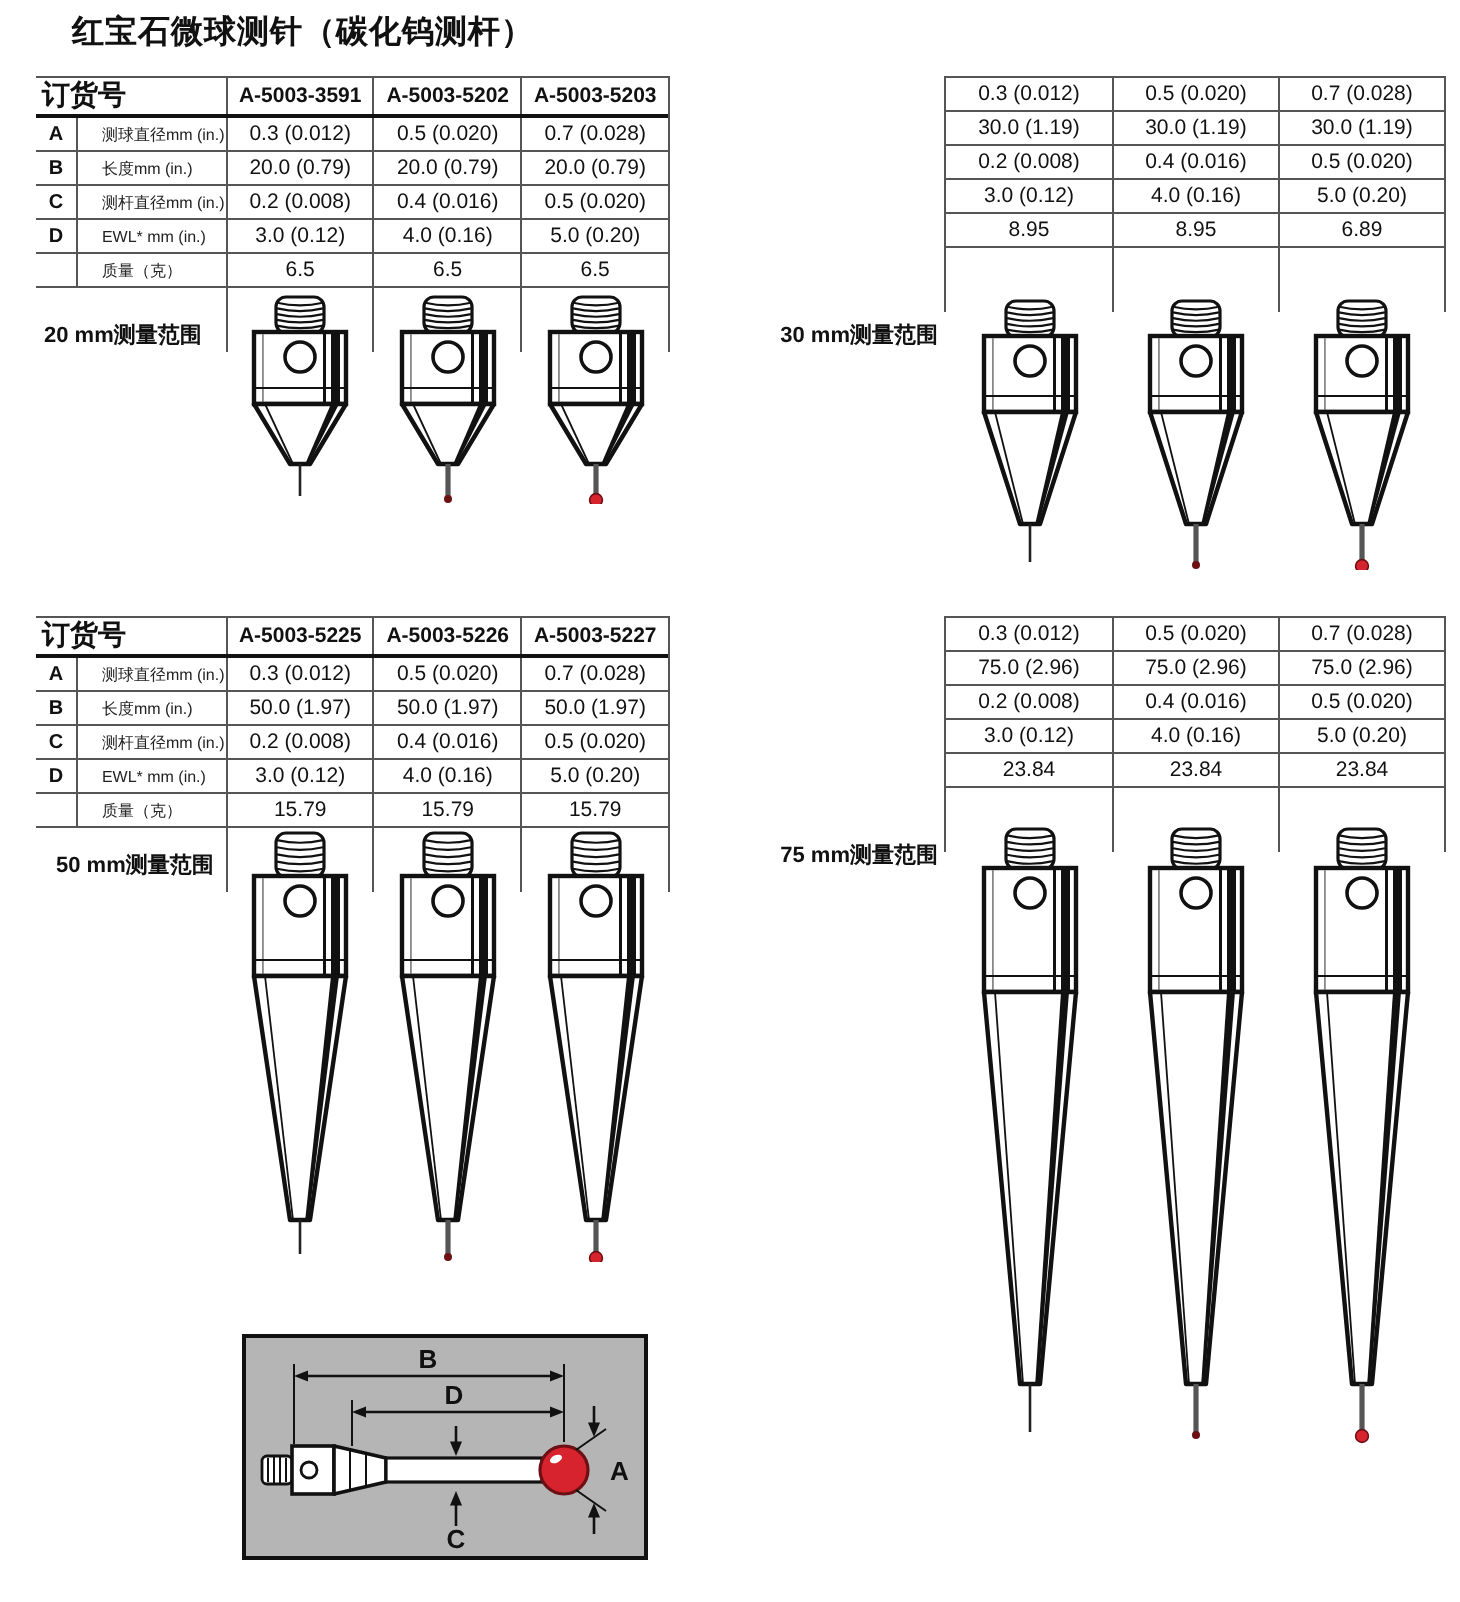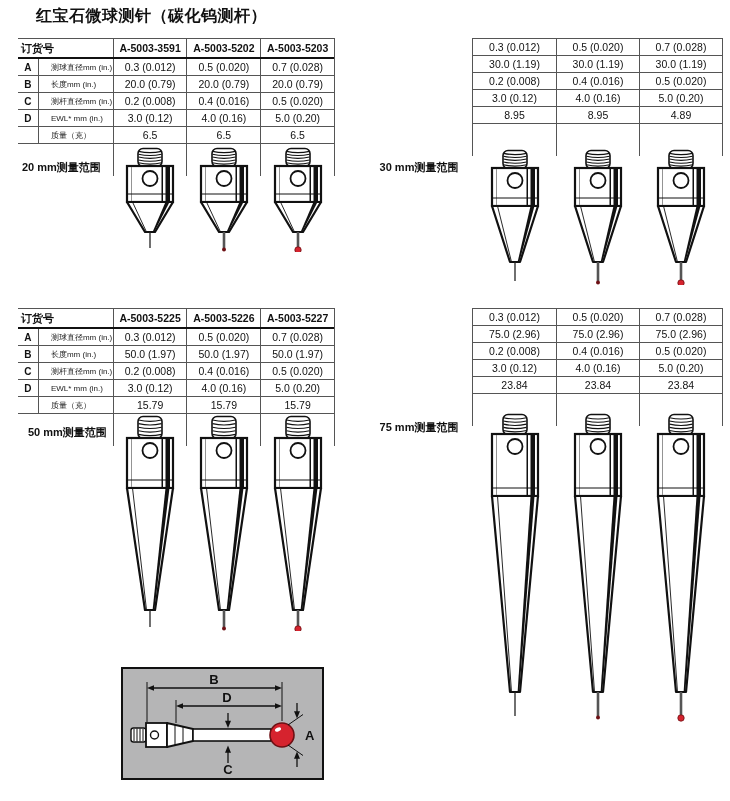--- a/index.html
+++ b/index.html
@@ -8,29 +8,29 @@
        font-family:"Liberation Sans","DejaVu Sans",sans-serif;overflow:hidden}
   .title{position:absolute;left:36px;top:6px;font-size:16px;font-weight:bold;letter-spacing:.5px}
   
   .tbl{position:absolute;border-top:1px solid #555;border-right:1px solid #555;font-size:10.5px}
   .tbl.right{border-left:1px solid #555}
   .row{display:flex;height:17px;border-bottom:1px solid #555;align-items:stretch}
   .row.head{height:20px;border-bottom:2px solid #111}
   .row.stub{height:32px;border-bottom:none}
   .cell{display:flex;align-items:center;justify-content:center;border-left:1px solid #555;overflow:hidden;white-space:nowrap}
   .tbl .row .cell:first-child{border-left:none}
-  .c-order{width:95px;justify-content:flex-start;padding-left:3px;font-weight:bold;font-size:11px}
+  .c-order{width:95px;justify-content:flex-start;padding-left:3px;font-weight:bold;font-size:14px}
   .c-letter{width:20px;font-weight:bold;font-size:10px}
   .c-name{width:75px;justify-content:flex-start;padding-left:12px;font-size:8px;color:#222}
   .c-val{width:74px}
   .tbl.right .c-val{width:83px}
   .c-part{font-weight:bold;font-size:10.5px}
   
   .range{position:absolute;font-weight:bold;font-size:11px}
-  .range.r-align{width:100px;text-align:center}
+  .range.r-align{width:100px;text-align:right}
   
   .stylus{position:absolute;width:60px}
   
   .diagram{position:absolute;left:121px;top:667px;width:203px;height:113px;
            background:#b5b5b6;border:2px solid #111}
   .diagram svg{display:block}
   .dimtxt{font-family:"Liberation Sans","DejaVu Sans",sans-serif;font-weight:bold;font-size:13px;fill:#111}
 </style>
 </head>
 <body>
@@ -104,21 +104,21 @@
     <div class="cell c-val">0.5 (0.020)</div>
   </div>
   <div class="row">
     <div class="cell c-val">3.0 (0.12)</div>
     <div class="cell c-val">4.0 (0.16)</div>
     <div class="cell c-val">5.0 (0.20)</div>
   </div>
   <div class="row">
     <div class="cell c-val">8.95</div>
     <div class="cell c-val">8.95</div>
-    <div class="cell c-val">4.89</div>
+    <div class="cell c-val">6.89</div>
   </div>
   <div class="row stub">
     <div class="cell c-val"></div>
     <div class="cell c-val"></div>
     <div class="cell c-val"></div>
   </div>
 </div>
 
 <div class="tbl left" style="left:18px;top:308px;width:317px">
   <div class="row head">

